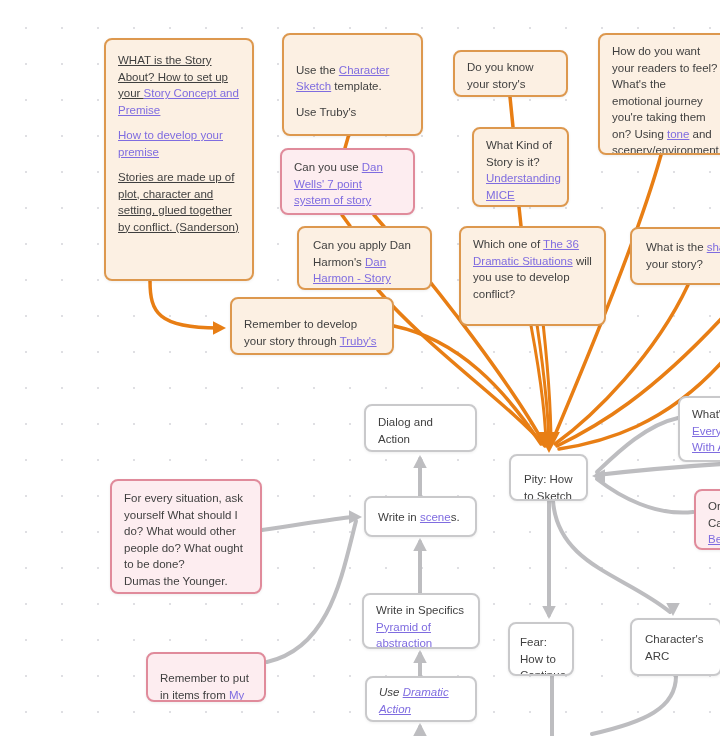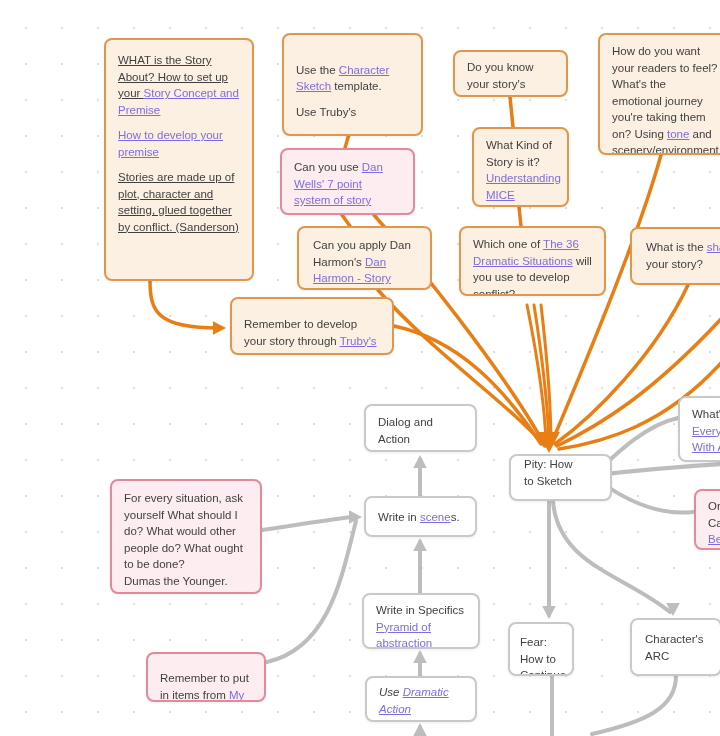--- a/index.html
+++ b/index.html
@@ -86,39 +86,39 @@
     </div>
     <div class="node orange" style="left: 297px; top: 226px; width: 135px; height: 64px; padding: 9px 14px;">
       <p><span>Can you apply Dan Harmon's </span><span class="link">Dan Harmon - Story Structure</span></p>
     </div>
     <div class="node orange" style="left: 453px; top: 50px; width: 115px; height: 47px; padding: 7px 12px;">
       <p><span>Do you know your story's </span><span class="link">Theme</span><span>?</span></p>
     </div>
     <div class="node orange" style="left: 472px; top: 127px; width: 97px; height: 80px; padding: 8px 12px;">
       <p><span>What Kind of Story is it? </span><span class="link">Understanding MICE elements</span></p>
     </div>
-    <div class="node orange" style="left: 459px; top: 226px; width: 147px; height: 70px; padding: 8px 12px;">
+    <div class="node orange" style="left: 459px; top: 226px; width: 147px; height: 100px; padding: 8px 12px;">
       <p><span>Which one of </span><span class="link">The 36 Dramatic Situations</span><span> will you use to develop conflict?</span></p>
     </div>
     <div class="node orange" style="left: 598px; top: 33px; width: 134px; height: 122px; padding: 8px 12px;">
       <p><span>How do you want your readers to feel? What's the emotional journey you're taking them on? Using </span><span class="link">tone</span><span> and scenery/environment to set the mood.</span></p>
     </div>
     <div class="node orange" style="left: 630px; top: 227px; width: 140px; height: 58px; padding: 10px 14px;">
       <p><span>What is the </span><span class="link">shape of</span><br><span>your story?</span></p>
     </div>
     <div class="node orange" style="left: 230px; top: 297px; width: 164px; height: 58px; padding: 17px 12px;">
       <p><span>Remember to develop your story through </span><span class="link">Truby's 7 steps of story structure</span></p>
     </div>
     <div class="node plain" style="left: 364px; top: 404px; width: 113px; height: 48px; padding: 8px 12px;">
       <p><span>Dialog and Action</span><br><span>drive the story</span></p>
     </div>
     <div class="node plain" style="left: 364px; top: 496px; width: 113px; height: 41px; padding: 11px 12px;">
       <p><span>Write in </span><span class="link">scene</span><span>s.</span></p>
     </div>
-    <div class="node plain" style="left: 509px; top: 454px; width: 103px; height: 47px; padding: 0 13px;">
+    <div class="node plain" style="left: 509px; top: 454px; width: 79px; height: 47px; padding: 15px 13px;">
       <p><span>Pity: How</span><br><span>to Sketch</span></p>
     </div>
     <div class="node plain" style="left: 678px; top: 396px; width: 110px; height: 66px; padding: 8px 12px;">
       <p><span>What's</span><br><span class="link">Every C</span><br><span class="link">With A</span></p>
     </div>
     <div class="node pink" style="left: 110px; top: 479px; width: 152px; height: 115px; padding: 9px 12px;">
       <p><span>For every situation, ask yourself What should I do? What would other people do? What ought to be done?</span><br><span>Dumas the Younger.</span></p>
     </div>
     <div class="node pink" style="left: 694px; top: 489px; width: 70px; height: 61px; padding: 7px 12px;">
       <p><span>Ors</span><br><span>Car</span><br><span class="link">Beg</span></p>

